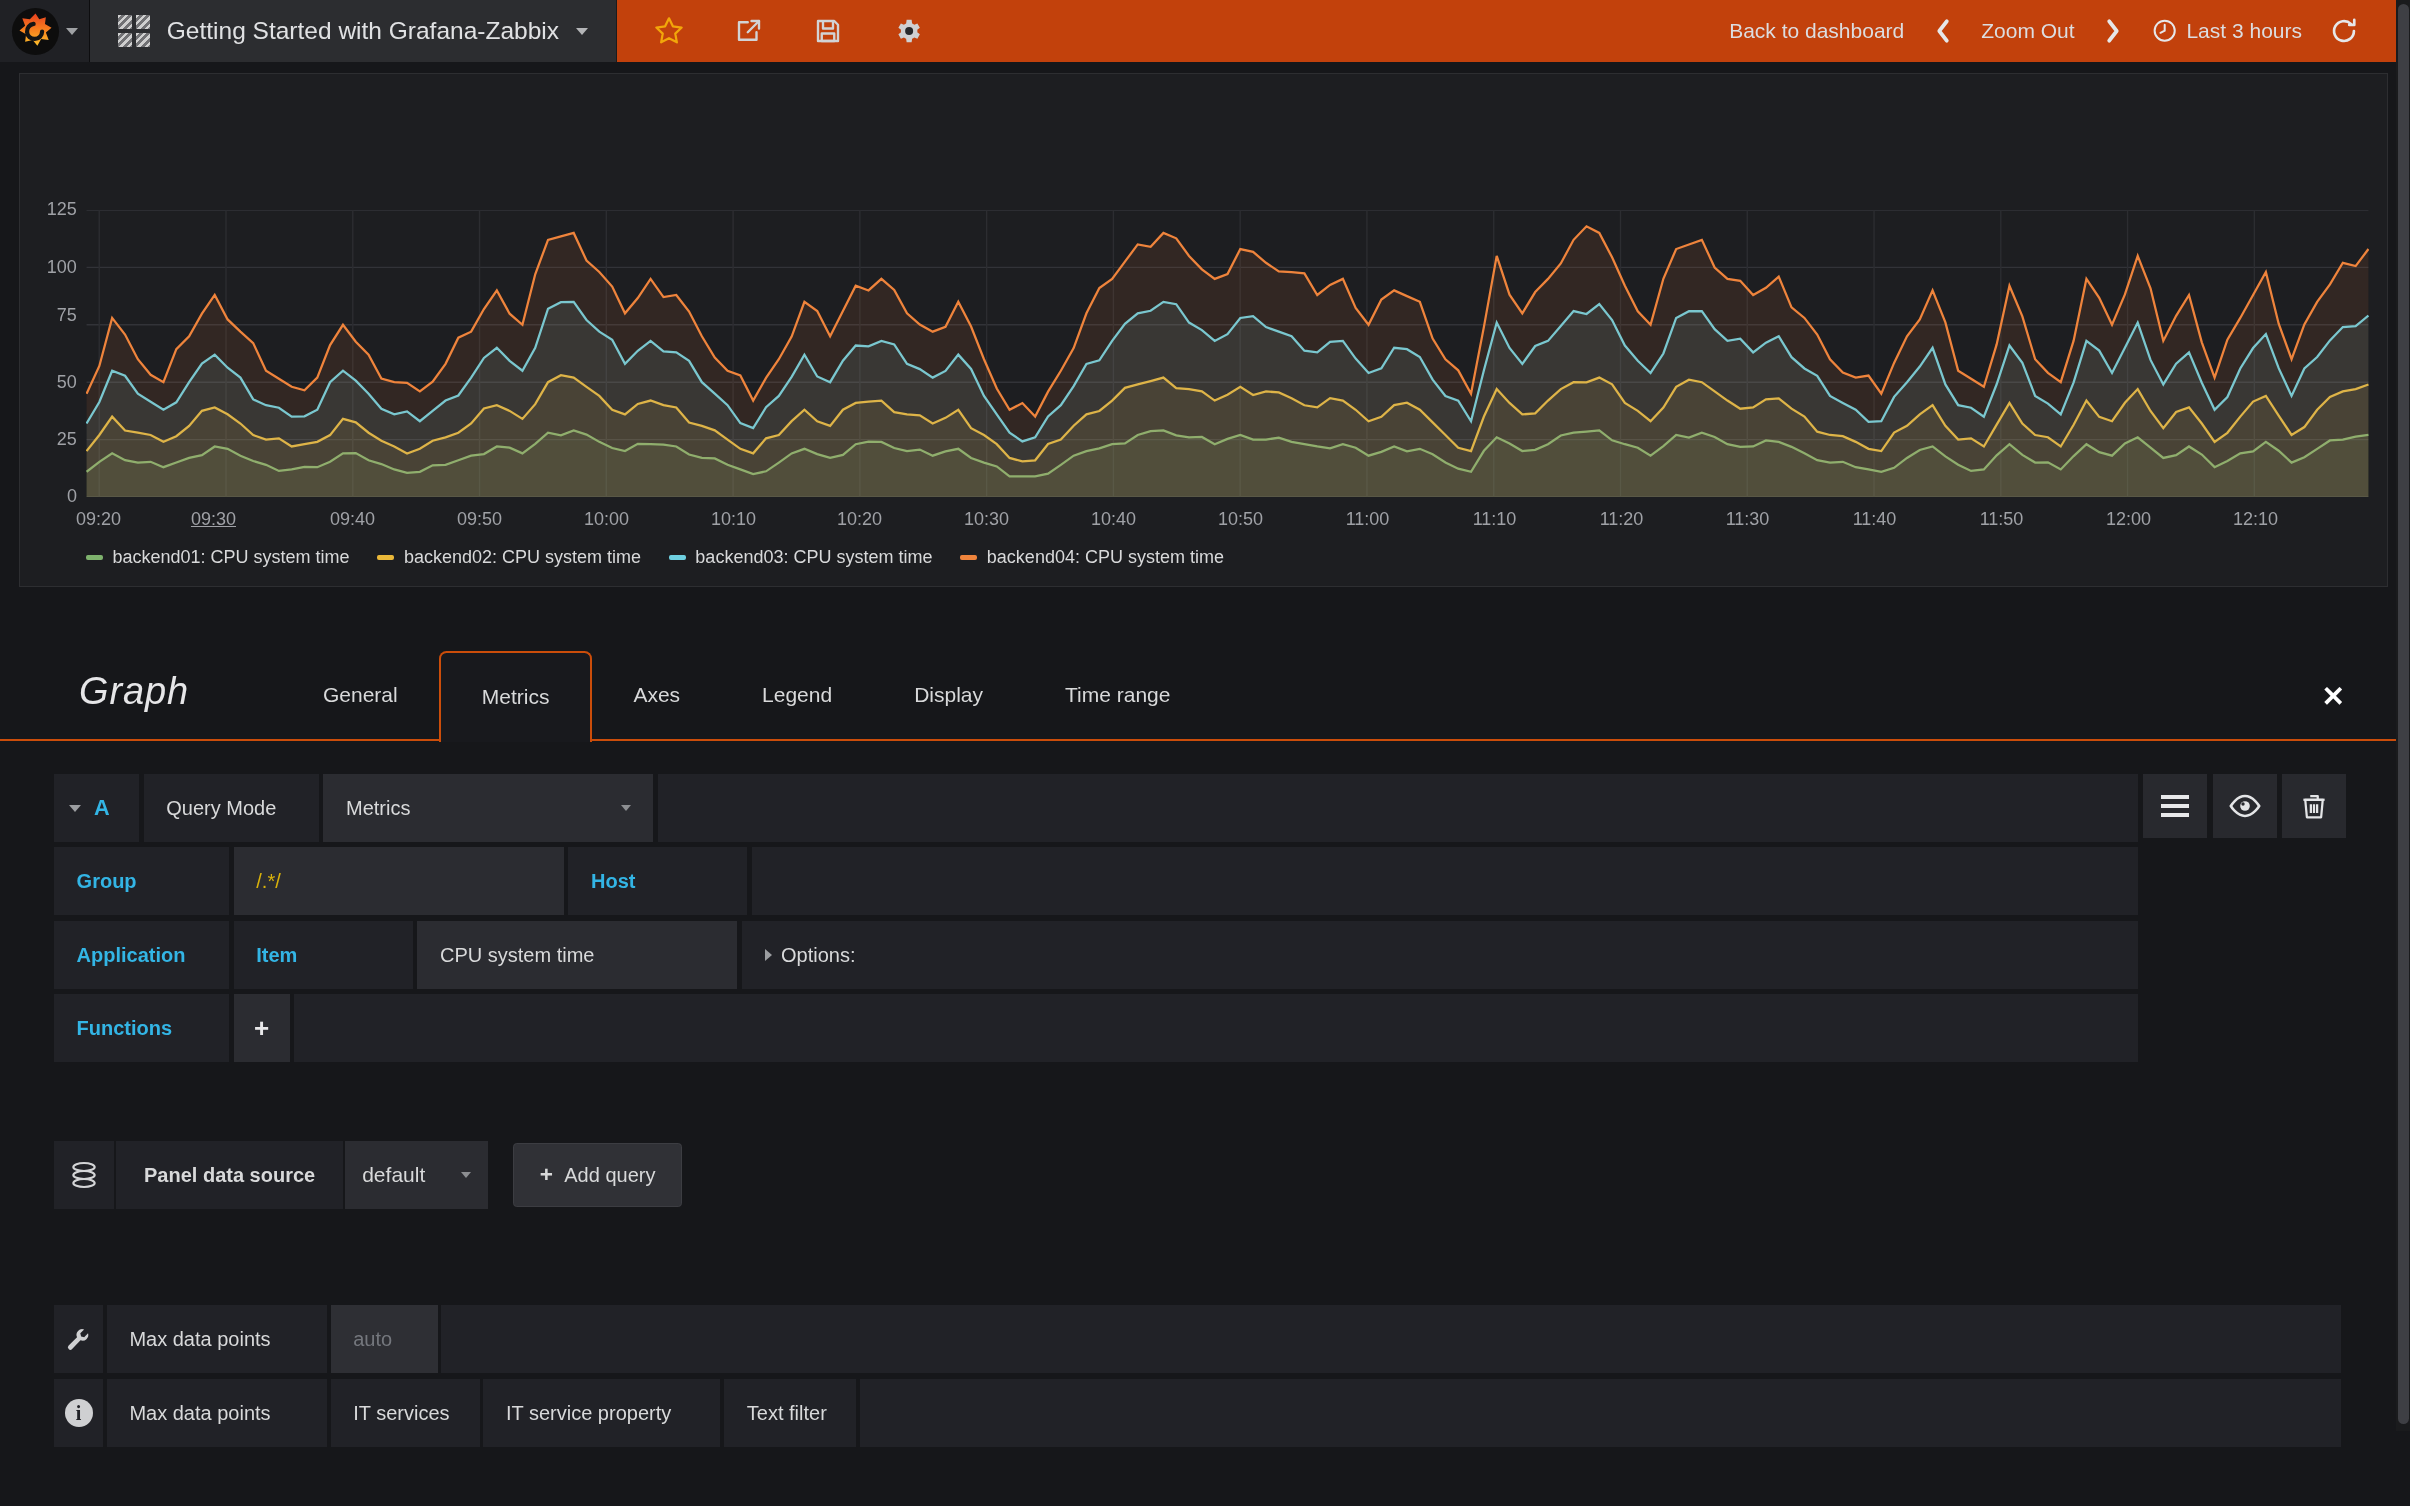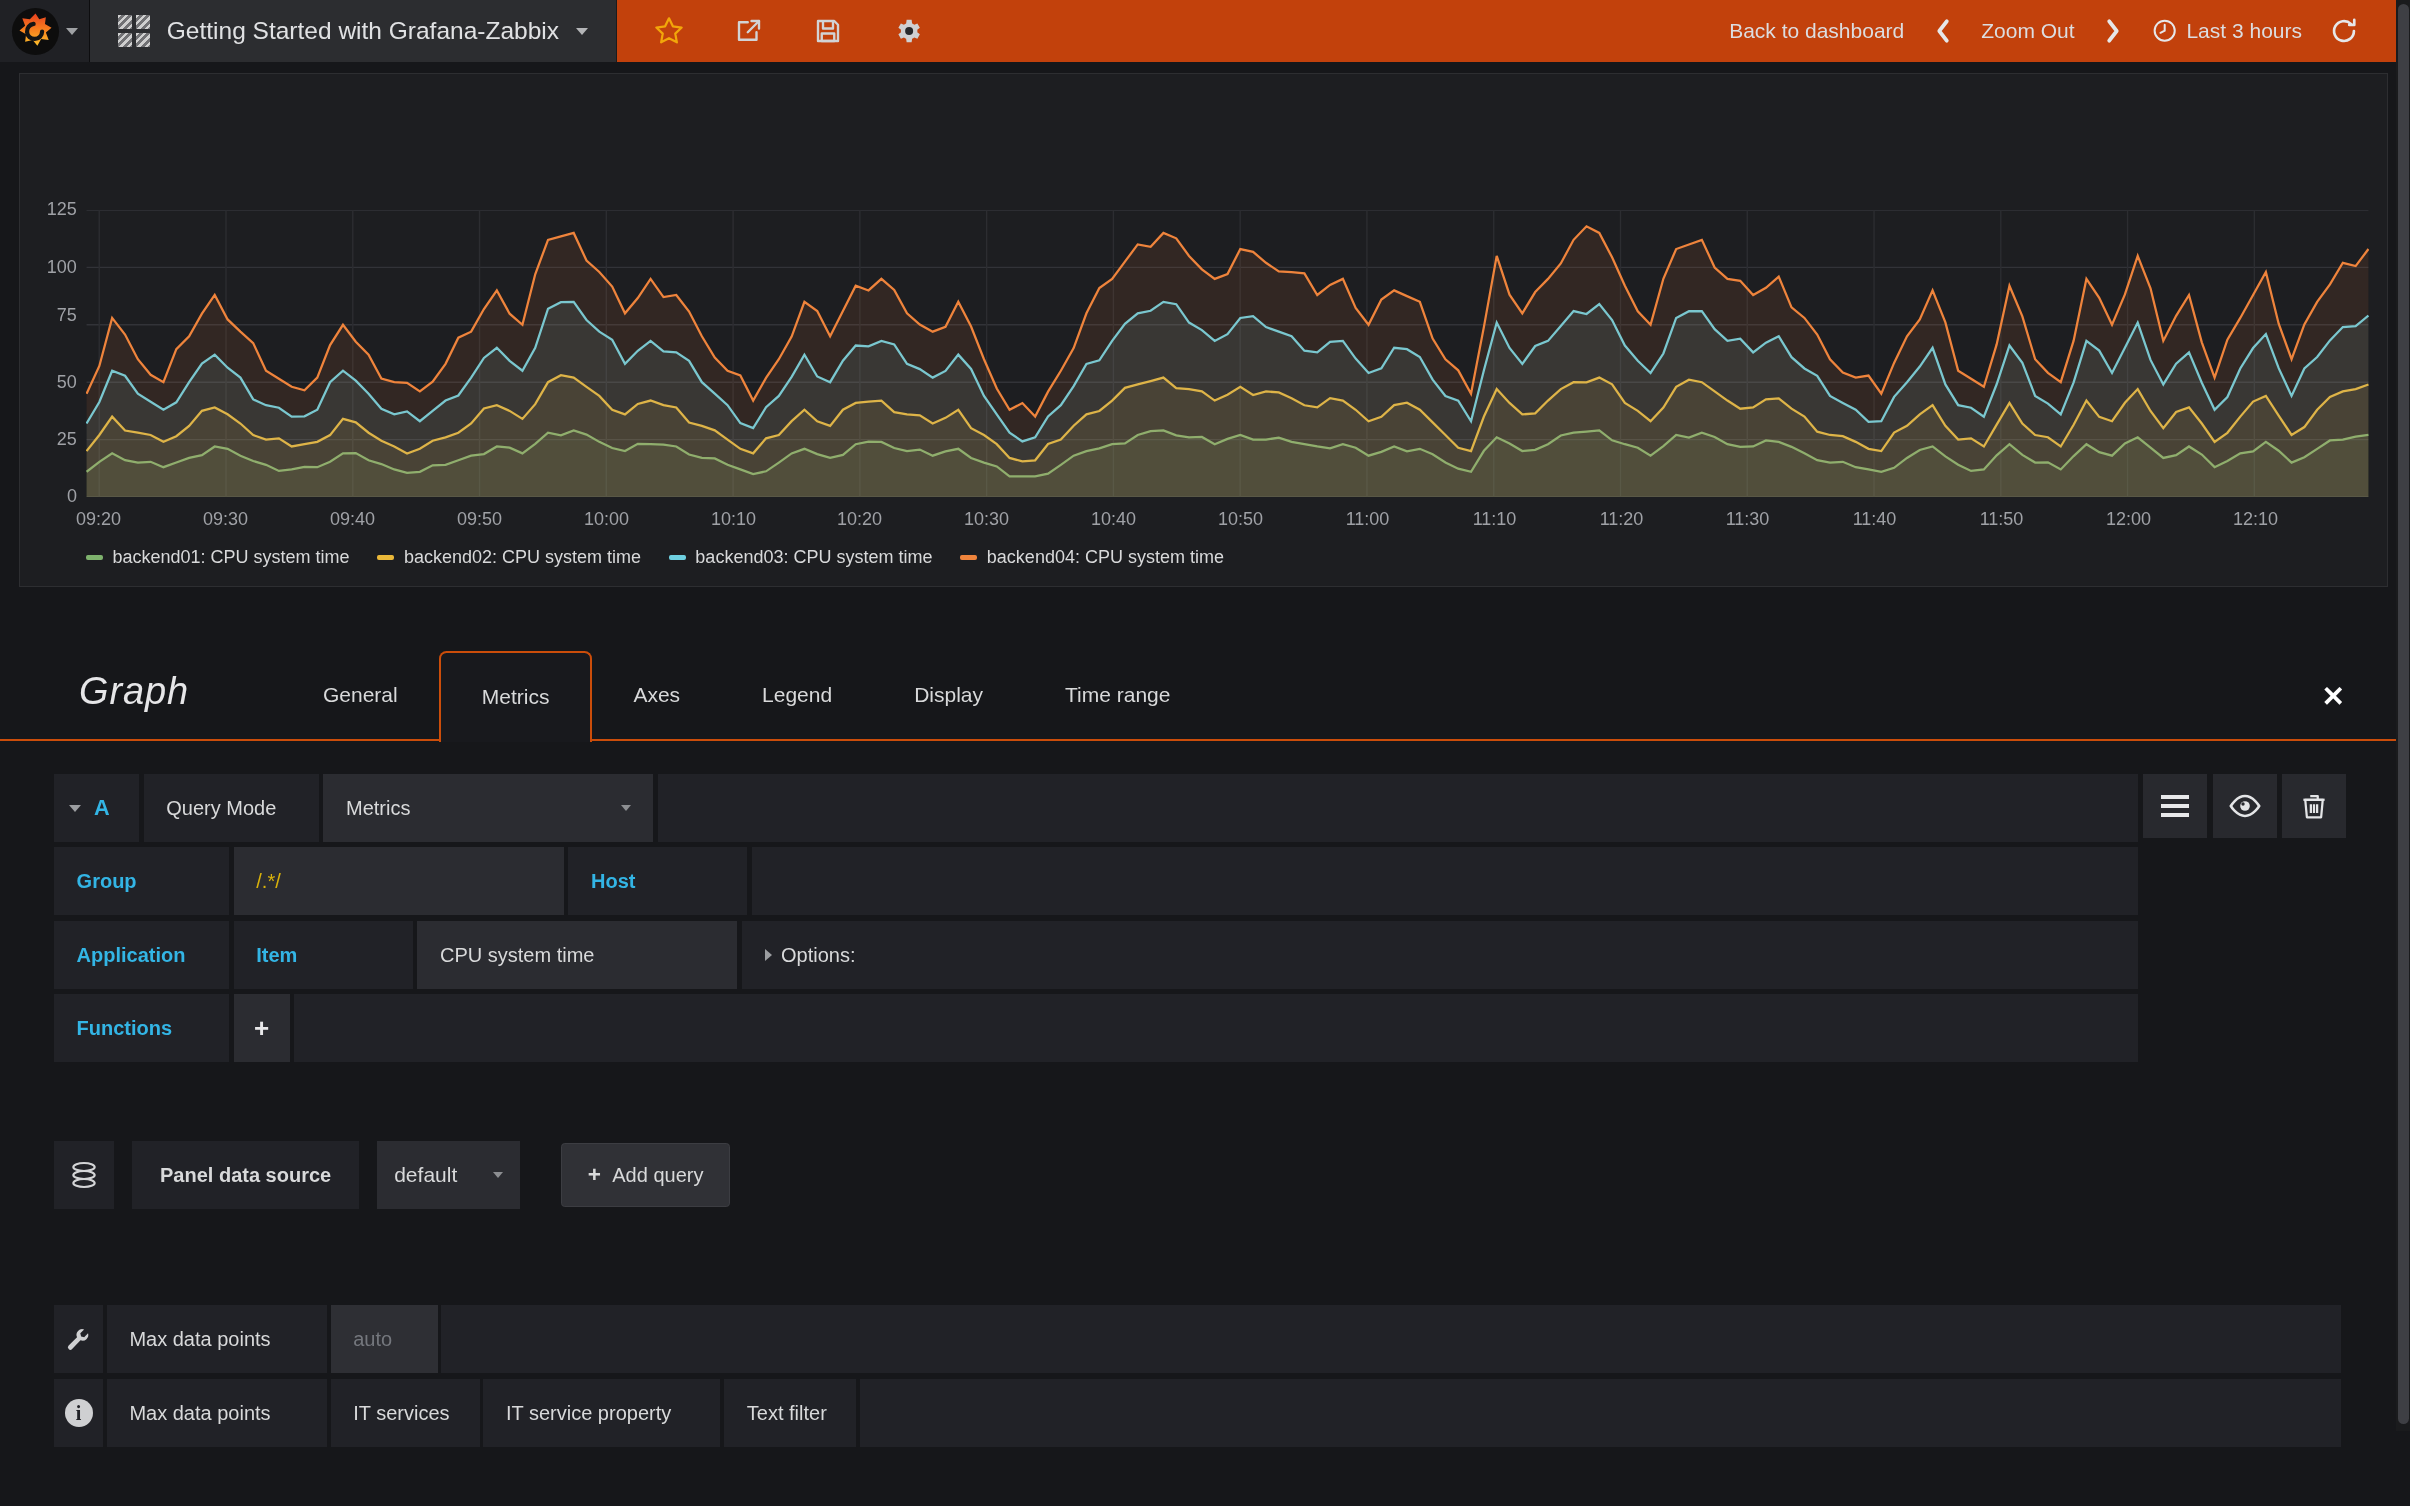--- a/index.html
+++ b/index.html
@@ -52,21 +52,21 @@
   .tri-right { width:0;height:0;border-top:6.6px solid transparent;border-bottom:6.6px solid transparent;border-left:7.5px solid #9b9da0; margin-right:9.4px; }
   .letter { color:#33b5e5; font-weight:bold; font-size:21.7px; margin-left:13px; }
   .dropdown { justify-content:space-between; cursor:pointer; }
   .query-icons { position:absolute; left:2143px; top:774px; display:flex; gap:5.6px; }
   .icon-btn { width:64px; height:64px; background:#28292e; display:flex; align-items:center; justify-content:center; cursor:pointer; }
   .hamburger { display:flex; flex-direction:column; gap:5.6px; }
   .hamburger span { width:28px; height:3.8px; background:#e8e8ea; }
   .plus-cell { width:56px; justify-content:center; font-size:26px; font-weight:bold; color:#e8e8ea; cursor:pointer; background:#2b2c31; }
 
   
-  .ds-row { position:absolute; left:54px; top:1141px; height:68px; display:flex; gap:18px; align-items:center; }
+  .ds-row { position:absolute; left:54px; top:1141px; height:68px; display:flex; gap:2px; align-items:center; }
   .ds-icon-cell { width:60px; height:68px; background:#212227; display:flex; align-items:center; justify-content:center; }
   .ds-label { height:68px; padding:0 28px; background:#212227; display:flex; align-items:center; font-size:20px; font-weight:bold; }
   .ds-select { height:68px; width:143px; padding:0 17px; background:#2b2c31; display:flex; align-items:center; justify-content:space-between; font-size:21px; cursor:pointer; }
   .add-query { height:64px; margin-left:22.6px; padding:0 26px; background:#303136; border:0.9px solid #3c3d42; border-radius:3.8px; display:flex; align-items:center; gap:11.3px; font-size:20px; cursor:pointer; }
   .add-query .plus { font-size:22.6px; font-weight:bold; }
 
   
   .foot-row { position:absolute; left:54px; width:2287px; height:68px; display:flex; gap:3.8px; }
   .foot-icon { width:49px; background:#212227; display:flex; align-items:center; justify-content:center; }
   .auto-inp { width:107px; background:#2e2f34; color:#74777d; cursor:text; }
@@ -209,21 +209,21 @@
     <div id="ylabels">
         <div class="ylabel" style="top: 412px;">0</div>
         <div class="ylabel" style="top: 355px;">25</div>
         <div class="ylabel" style="top: 298px;">50</div>
         <div class="ylabel" style="top: 224px; margin-top: 7px;">75</div>
         <div class="ylabel" style="top: 183px;">100</div>
         <div class="ylabel" style="top: 125px;">125</div>
       </div>
     <div id="xlabels">
         <div class="xlabel" style="left: 36px;">09:20</div>
-        <div class="xlabel" style="left: 163px;">09:30</div>
+        <div class="xlabel" style="left: 151px; text-decoration: underline;">09:30</div>
         <div class="xlabel" style="left: 290px;">09:40</div>
         <div class="xlabel" style="left: 417px;">09:50</div>
         <div class="xlabel" style="left: 544px;">10:00</div>
         <div class="xlabel" style="left: 671px;">10:10</div>
         <div class="xlabel" style="left: 797px;">10:20</div>
         <div class="xlabel" style="left: 924px;">10:30</div>
         <div class="xlabel" style="left: 1051px;">10:40</div>
         <div class="xlabel" style="left: 1178px;">10:50</div>
         <div class="xlabel" style="left: 1305px;">11:00</div>
         <div class="xlabel" style="left: 1432px;">11:10</div>

